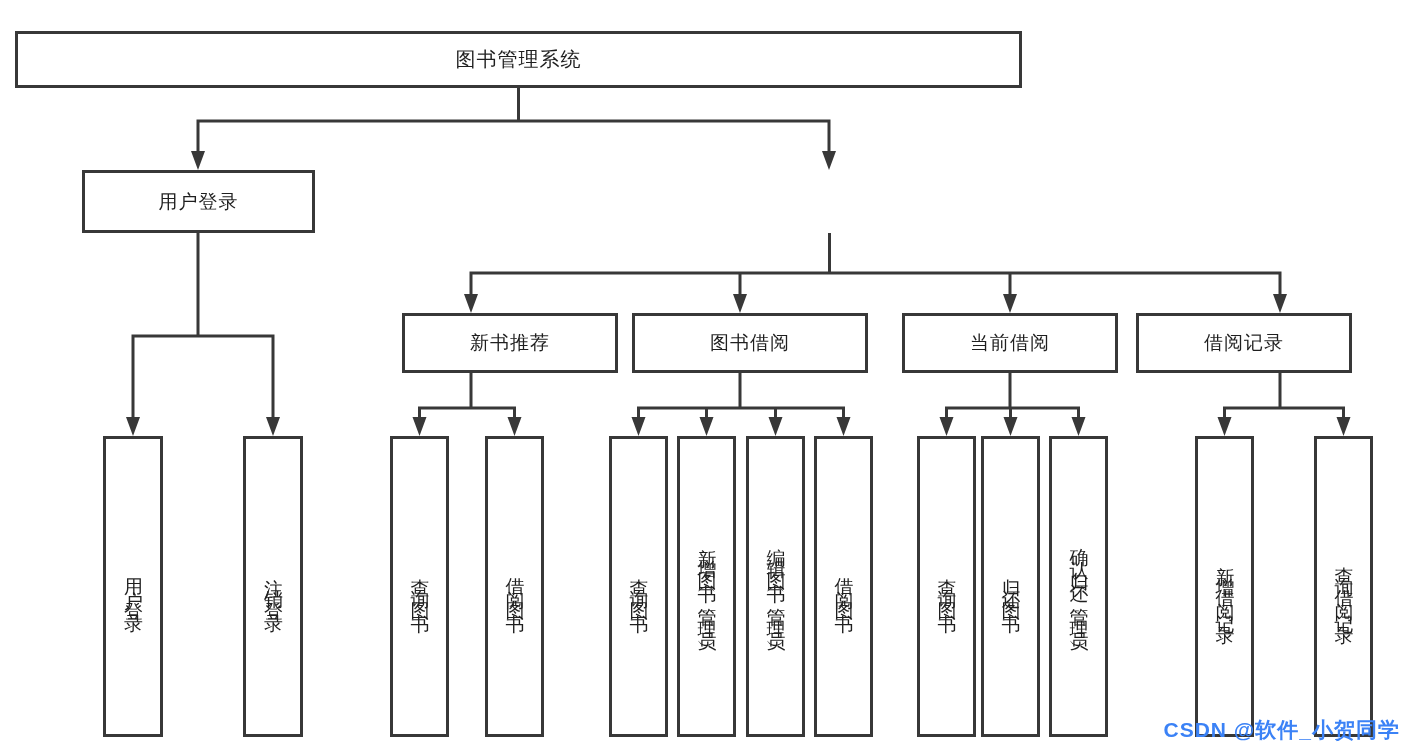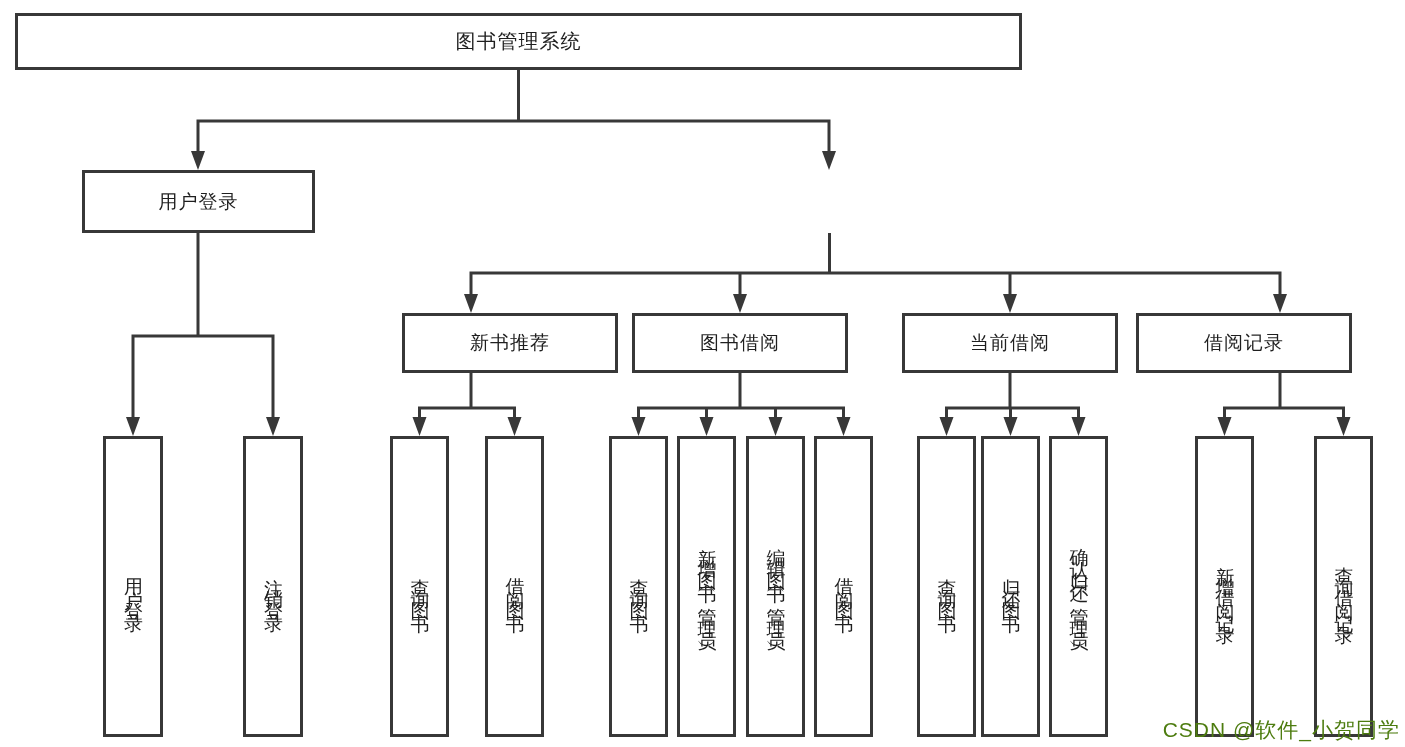--- a/index.html
+++ b/index.html
@@ -23,38 +23,39 @@
     border: 3px solid #383838;
     background: #ffffff;
     display: flex;
     align-items: center;
     justify-content: center;
     color: #1f1f1f;
     font-size: 19px;
     z-index: 2;
     letter-spacing: 1px;
   }
-  .box.root-box { font-size: 20px; }
+  .box.root-box { font-size: 20px; margin-top: 18px; }
   .vtext {
     writing-mode: vertical-rl;
     text-orientation: mixed;
     letter-spacing: 12px;
     line-height: 1.1;
     font-size: 19px;
     color: #1f1f1f;
   }
   .watermark {
     position: absolute;
     right: 5px;
     bottom: 3px;
     font-size: 21px;
-    color: #4d7c0f;
+    color: #3b82f6;
     letter-spacing: 1px;
     z-index: 5;
     white-space: nowrap;
+    font-weight: bold;
   }
 </style>
 </head>
 <body>
 
 <div class="canvas">
 
   <svg class="connectors" viewBox="0 0 1405 747" xmlns="http://www.w3.org/2000/svg">
 
     <path d="M518.5 70 V121 M196.5 121 H830.5 M198 121 V153 M829 121 V153
@@ -81,21 +82,21 @@
     <span>图书管理系统</span>
   </div>
 
   <div class="box" style="left:82px; top:170px; width:233px; height:63px;">
     <span>用户登录</span>
   </div>
 
   <div class="box" style="left:363px; top:313px; width:216px; height:60px;margin-left:39px;">
     <span>新书推荐</span>
   </div>
-  <div class="box" style="left:632px; top:313px; width:216px; height:60px;">
+  <div class="box" style="left:632px; top:313px; width:236px; height:60px;">
     <span>图书借阅</span>
   </div>
   <div class="box" style="left:902px; top:313px; width:216px; height:60px;justify-content:center;">
     <span>当前借阅</span>
   </div>
   <div class="box" style="left:1136px; top:313px; width:216px; height:60px;text-align:right;">
     <span>借阅记录</span>
   </div>
 
   <div class="box" style="left:103px; top:436px; width:60px; height:301px;">

